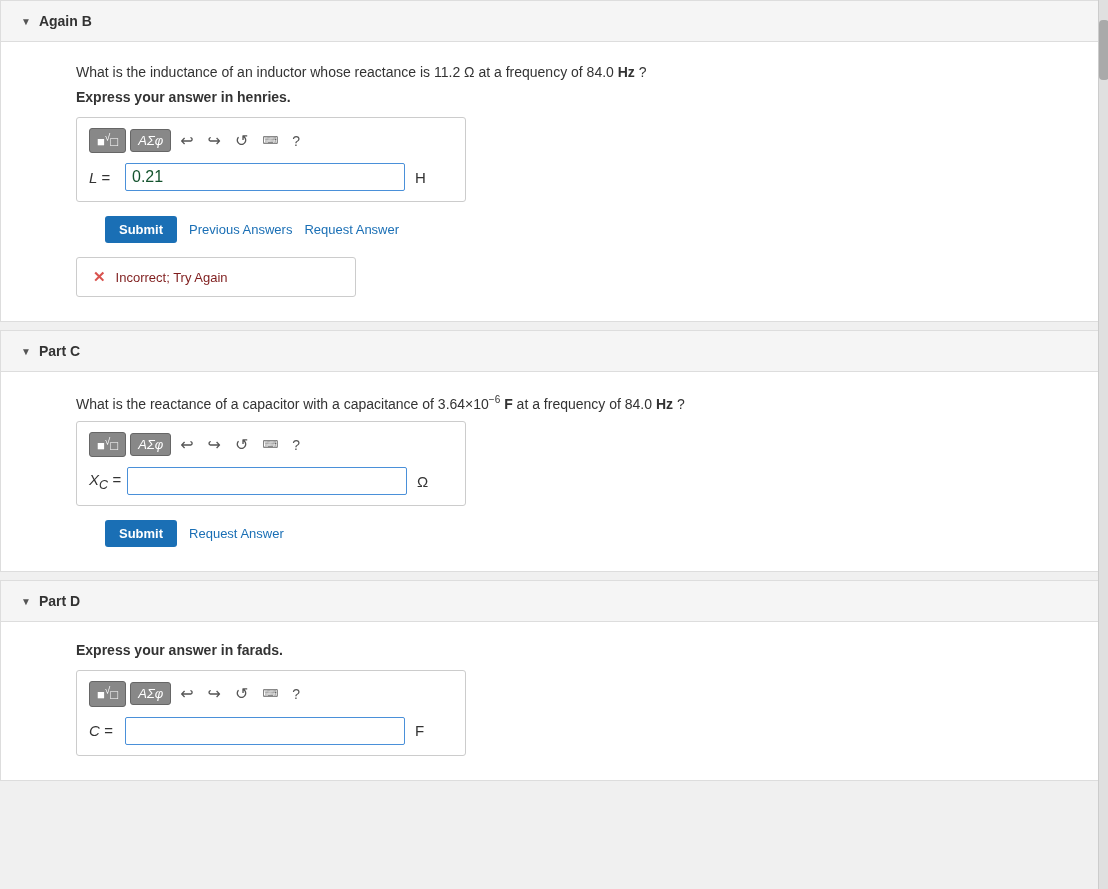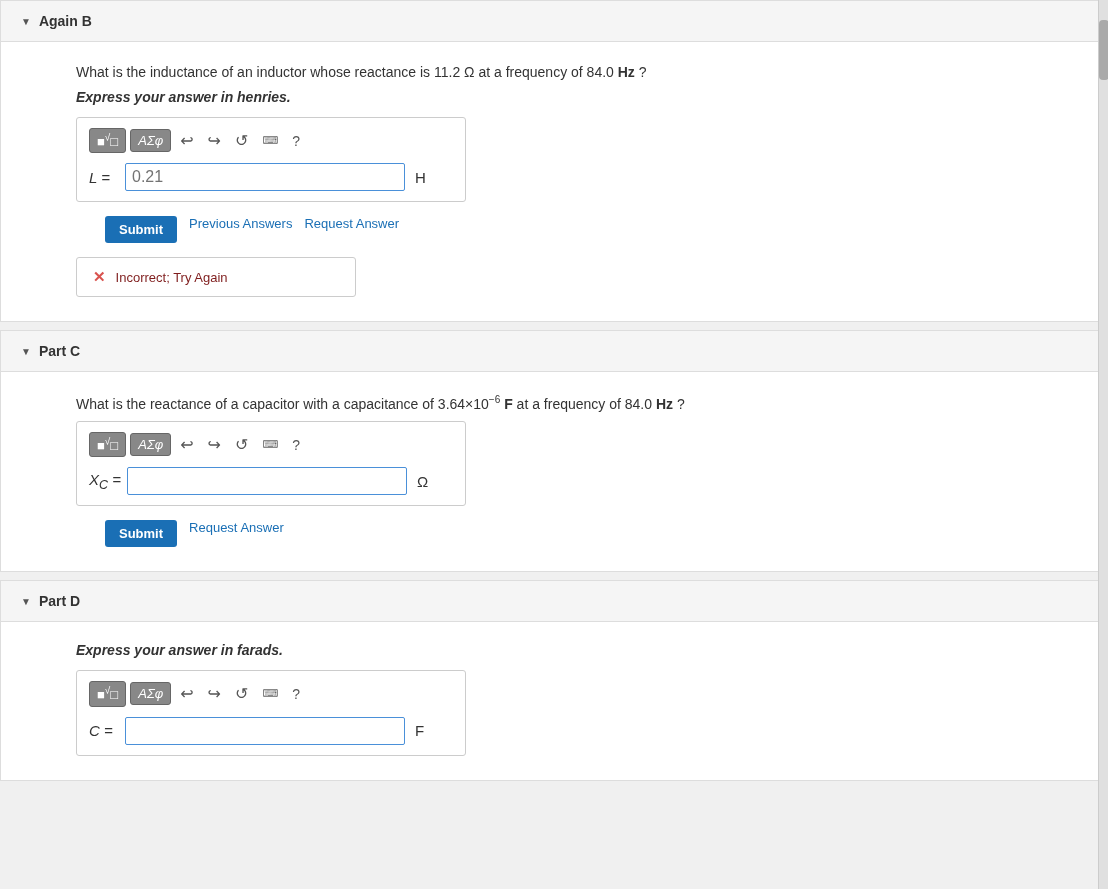--- a/index.html
+++ b/index.html
@@ -61,21 +61,20 @@
     }
     .question-text {
       font-size: 14px;
       margin-bottom: 6px;
       line-height: 1.5;
     }
     .express-label {
       font-weight: bold;
       font-size: 14px;
       margin-bottom: 12px;
-      font-style: italic;
     }
     .answer-box {
       border: 1px solid #ccc;
       border-radius: 3px;
       padding: 10px 12px;
       display: inline-block;
       background: #fff;
       width: 390px;
     }
     .toolbar {
@@ -128,28 +127,29 @@
       font-style: italic;
       min-width: 30px;
     }
     .answer-input {
       border: 1px solid #4a90d9;
       border-radius: 2px;
       padding: 4px 6px;
       font-size: 16px;
       width: 280px;
       outline: none;
-      color: #737373;
+      color: #14532d;
     }
     .unit-label {
       font-size: 15px;
       margin-left: 4px;
     }
     .actions-row {
       display: flex;
+      align-items: center;
       gap: 12px;
       margin-top: 14px;
       padding-left: 29px;
     }
     .submit-btn {
       background: #1a6fb5;
       color: #fff;
       border: none;
       border-radius: 3px;
       padding: 6px 14px;

